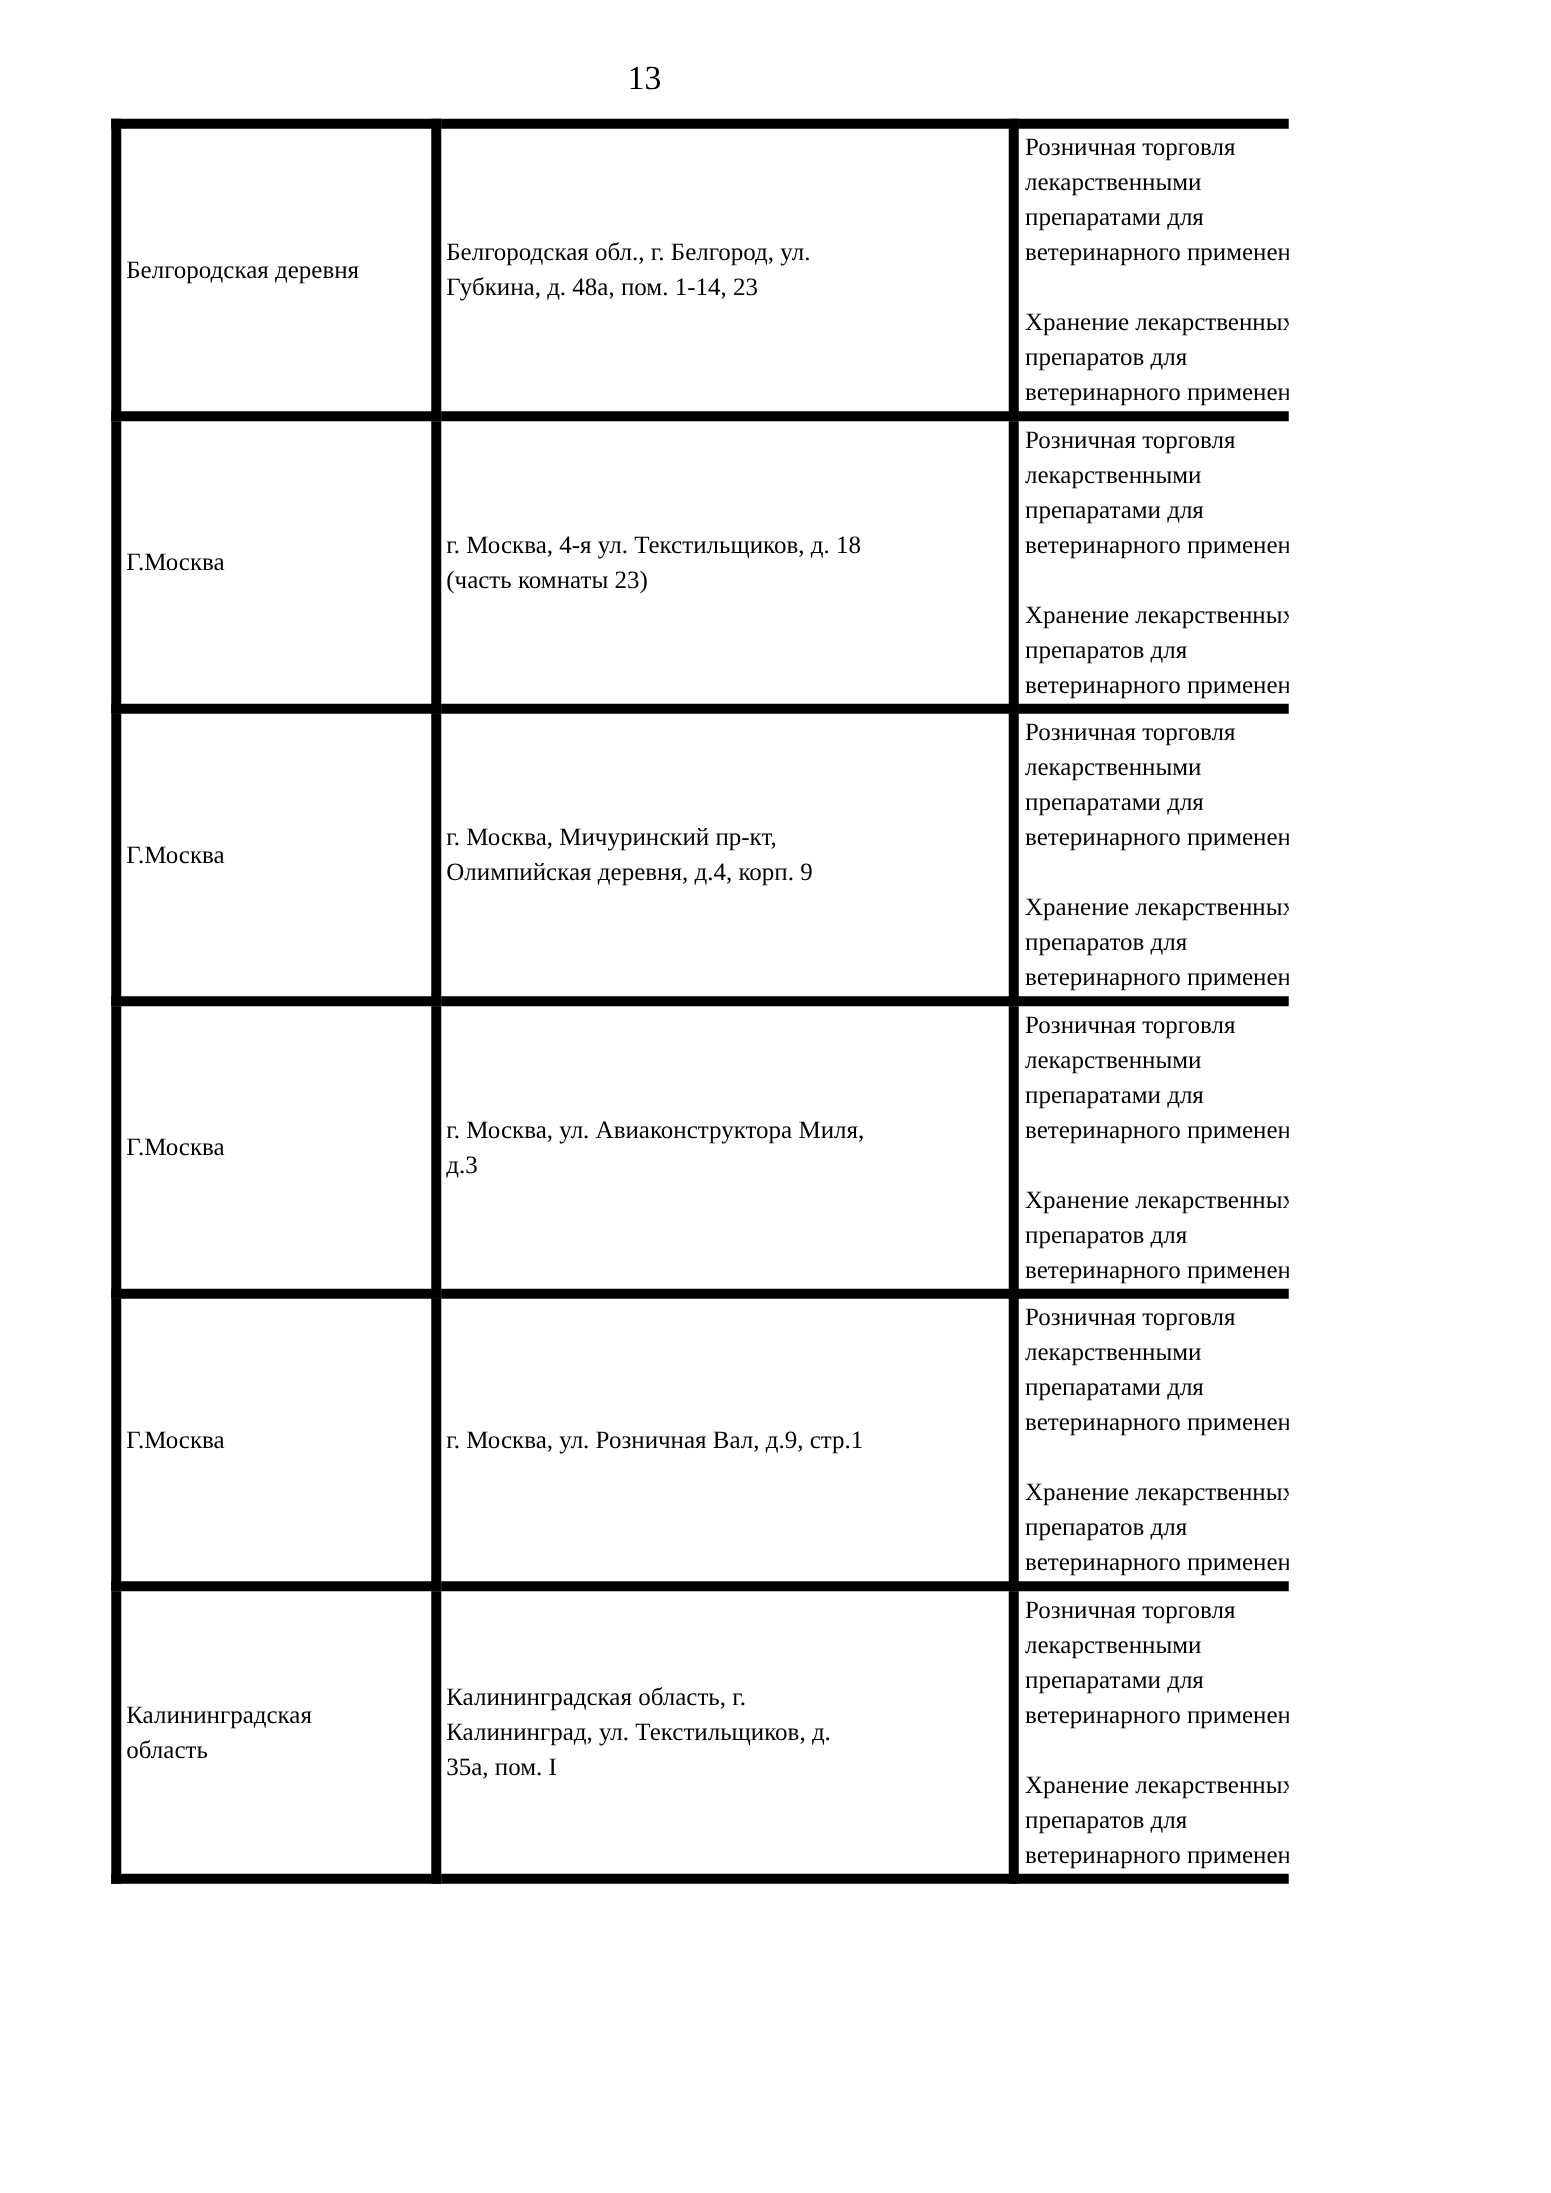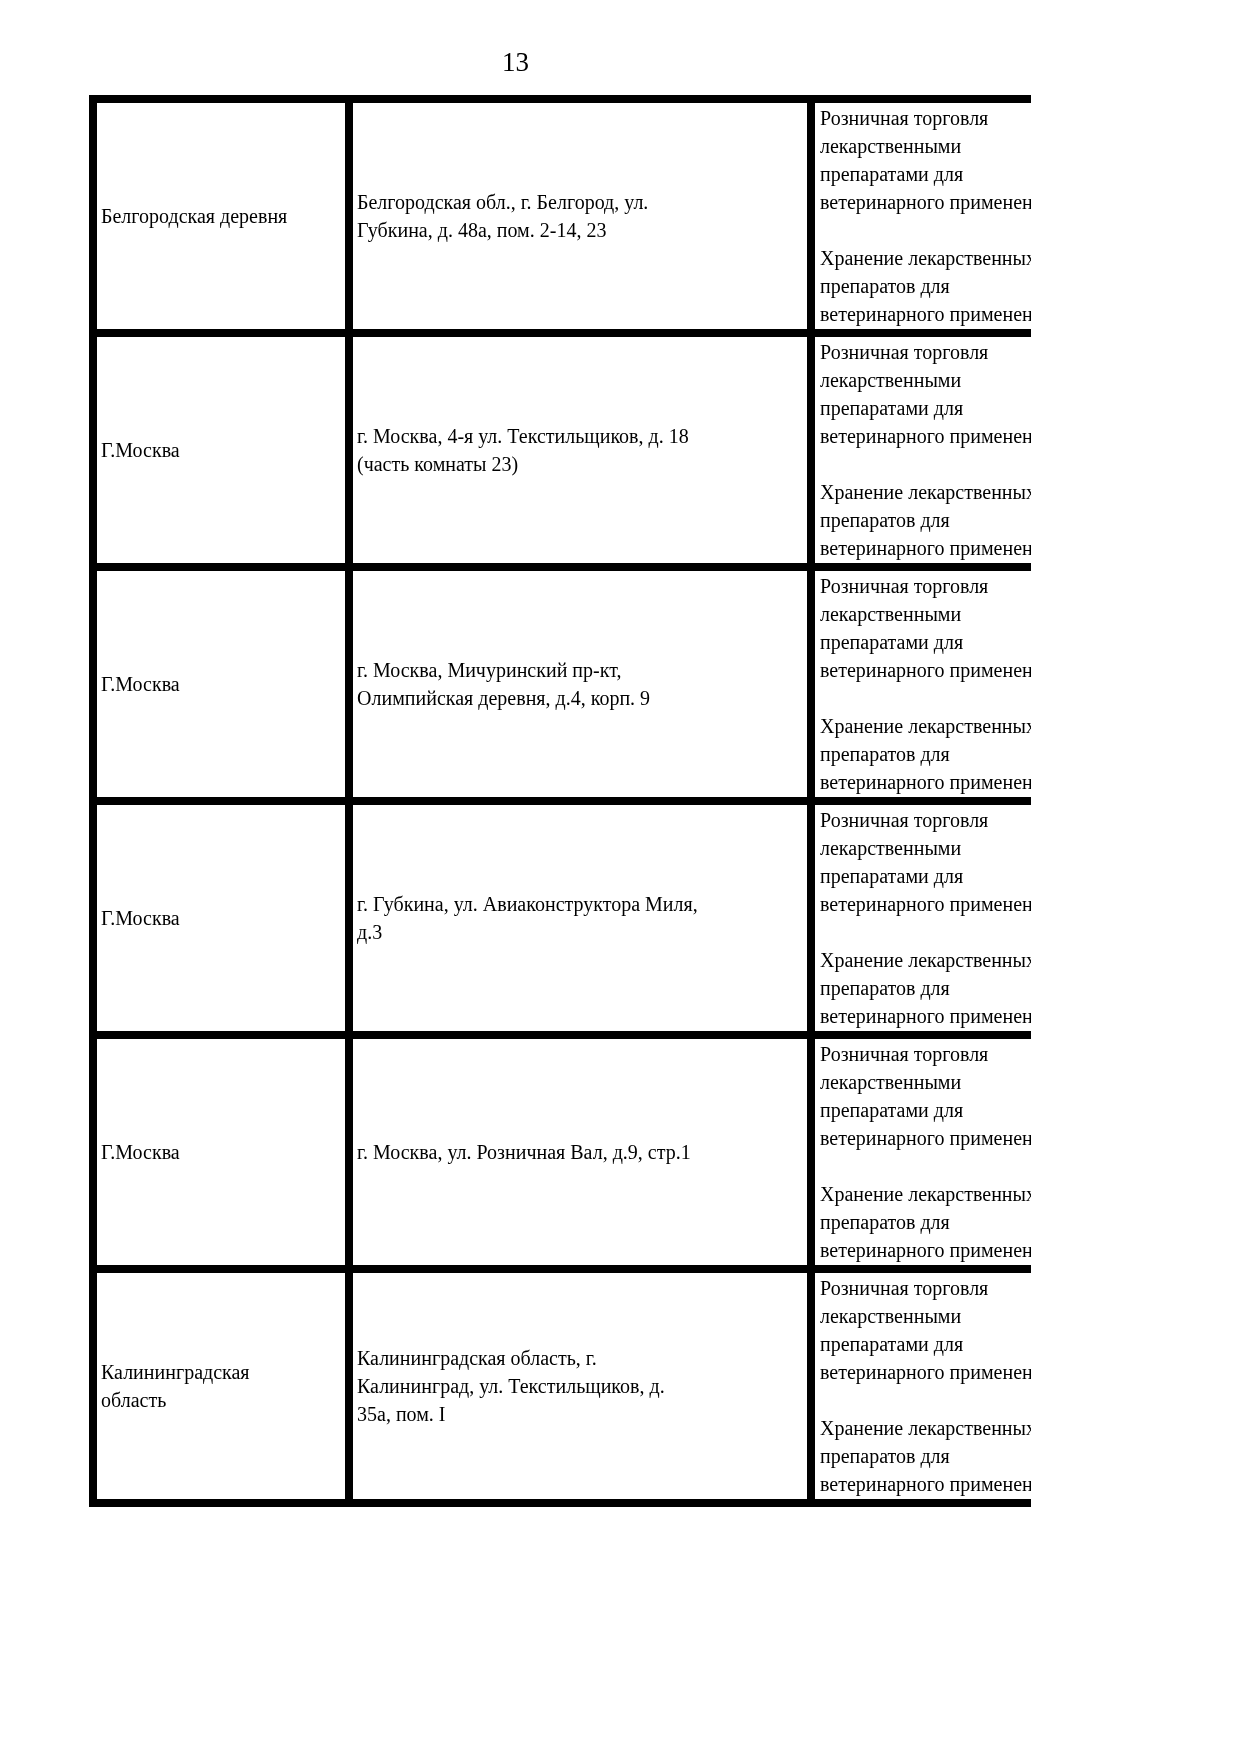--- a/index.html
+++ b/index.html
@@ -59,21 +59,21 @@
   <table class="doc-table">
     <colgroup>
       <col class="c1">
       <col class="c2">
       <col class="c3">
     </colgroup>
     <tbody>
       <tr>
         <td class="region">Белгородская деревня</td>
         <td class="address">Белгородская обл., г. Белгород, ул.
-Губкина, д. 48а, пом. 2-14, 23</td>
+Губкина, д. 48а, пом. 1-14, 23</td>
         <td class="activities">Розничная торговля
 лекарственными
 препаратами для
 ветеринарного применения;
 
 Хранение лекарственных
 препаратов для
 ветеринарного применения</td>
       </tr>
       <tr>
@@ -97,21 +97,21 @@
 лекарственными
 препаратами для
 ветеринарного применения;
 
 Хранение лекарственных
 препаратов для
 ветеринарного применения</td>
       </tr>
       <tr>
         <td class="region">Г.Москва</td>
-        <td class="address">г. Губкина, ул. Авиаконструктора Миля,
+        <td class="address">г. Москва, ул. Авиаконструктора Миля,
 д.3</td>
         <td class="activities">Розничная торговля
 лекарственными
 препаратами для
 ветеринарного применения;
 
 Хранение лекарственных
 препаратов для
 ветеринарного применения</td>
       </tr>

